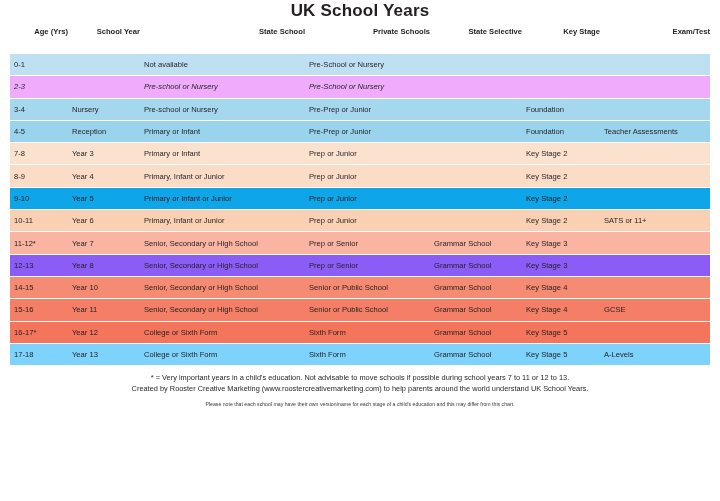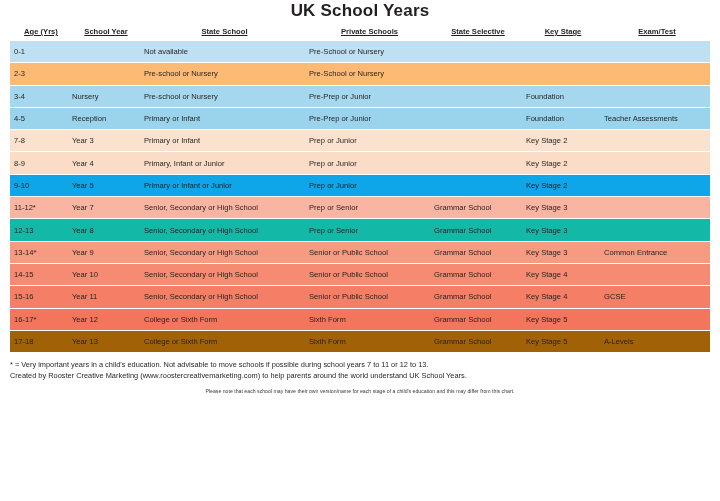--- a/index.html
+++ b/index.html
@@ -30,28 +30,27 @@
     color: #231f20;
   }
   table.grid {
     width: 700px;
     margin: 0 auto;
     border-collapse: collapse;
     table-layout: fixed;
     font-size: 7.6px;
   }
   table.grid th {
-    text-align: center;
+    text-align: right;
     font-weight: bold;
     font-size: 7.6px;
     color: #231f20;
-    padding: 0 0 5px 4px;
+    padding: 0 0 18px 4px;
     vertical-align: bottom;
     white-space: nowrap;
-    text-decoration: underline;
   }
   table.grid td {
     height: 21.3px;
     padding: 0 0 0 4px;
     vertical-align: middle;
     color: #231f20;
     font-size: 7.6px;
     border-bottom: 1px solid #ffffff;
     white-space: nowrap;
     overflow: hidden;
@@ -60,20 +59,21 @@
   .c-schoolyear { width: 72px; }
   .c-state { width: 165px; }
   .c-private { width: 125px; }
   .c-selective { width: 92px; }
   .c-keystage { width: 78px; }
   .c-exam { width: 110px; }
 
   .footnotes {
     width: 700px;
     margin: 7px auto 0 auto;
+    text-align: center;
     font-size: 7.4px;
     line-height: 1.45;
     color: #231f20;
   }
   .footnote-small {
     width: 700px;
     margin: 6px auto 0 auto;
     text-align: center;
     font-size: 5.2px;
     color: #3a3a3a;
@@ -111,21 +111,21 @@
     <tbody>
       <tr style="background-color: rgb(191, 224, 242);">
         <td>0-1</td>
         <td></td>
         <td>Not available</td>
         <td>Pre-School or Nursery</td>
         <td></td>
         <td></td>
         <td></td>
       </tr>
-      <tr style="background-color: #fdba74;">
+      <tr style="background-color: #f0abfc; font-style: italic;">
         <td>2-3</td>
         <td></td>
         <td>Pre-school or Nursery</td>
         <td>Pre-School or Nursery</td>
         <td></td>
         <td></td>
         <td></td>
       </tr>
       <tr style="background-color: rgb(165, 215, 238);">
         <td>3-4</td>
@@ -165,46 +165,46 @@
       </tr>
       <tr style="background-color: #0ea5e9;">
         <td>9-10</td>
         <td>Year 5</td>
         <td>Primary or Infant or Junior</td>
         <td>Prep or Junior</td>
         <td></td>
         <td>Key Stage 2</td>
         <td></td>
       </tr>
+      <tr style="background-color: rgb(250, 208, 180);">
+        <td>10-11</td>
+        <td>Year 6</td>
+        <td>Primary, Infant or Junior</td>
+        <td>Prep or Junior</td>
+        <td></td>
+        <td>Key Stage 2</td>
+        <td>SATS or 11+</td>
+      </tr>
       <tr style="background-color: rgb(249, 181, 161);">
         <td>11-12*</td>
         <td>Year 7</td>
         <td>Senior, Secondary or High School</td>
         <td>Prep or Senior</td>
         <td>Grammar School</td>
         <td>Key Stage 3</td>
         <td></td>
       </tr>
-      <tr style="background-color: #14b8a6;">
+      <tr style="background-color: #8b5cf6;">
         <td>12-13</td>
         <td>Year 8</td>
         <td>Senior, Secondary or High School</td>
         <td>Prep or Senior</td>
         <td>Grammar School</td>
         <td>Key Stage 3</td>
         <td></td>
-      </tr>
-      <tr style="background-color: rgb(247, 154, 130);">
-        <td>13-14*</td>
-        <td>Year 9</td>
-        <td>Senior, Secondary or High School</td>
-        <td>Senior or Public School</td>
-        <td>Grammar School</td>
-        <td>Key Stage 3</td>
-        <td>Common Entrance</td>
       </tr>
       <tr style="background-color: rgb(245, 139, 114);">
         <td>14-15</td>
         <td>Year 10</td>
         <td>Senior, Secondary or High School</td>
         <td>Senior or Public School</td>
         <td>Grammar School</td>
         <td>Key Stage 4</td>
         <td></td>
       </tr>
@@ -219,21 +219,21 @@
       </tr>
       <tr style="background-color: rgb(243, 117, 92); margin-left: 25px;">
         <td>16-17*</td>
         <td>Year 12</td>
         <td>College or Sixth Form</td>
         <td>Sixth Form</td>
         <td>Grammar School</td>
         <td>Key Stage 5</td>
         <td></td>
       </tr>
-      <tr style="background-color: #a16207; margin-left: 40px;">
+      <tr style="background-color: #7dd3fc; margin-left: 40px;">
         <td>17-18</td>
         <td>Year 13</td>
         <td>College or Sixth Form</td>
         <td>Sixth Form</td>
         <td>Grammar School</td>
         <td>Key Stage 5</td>
         <td>A-Levels</td>
       </tr>
     </tbody>
   </table>

